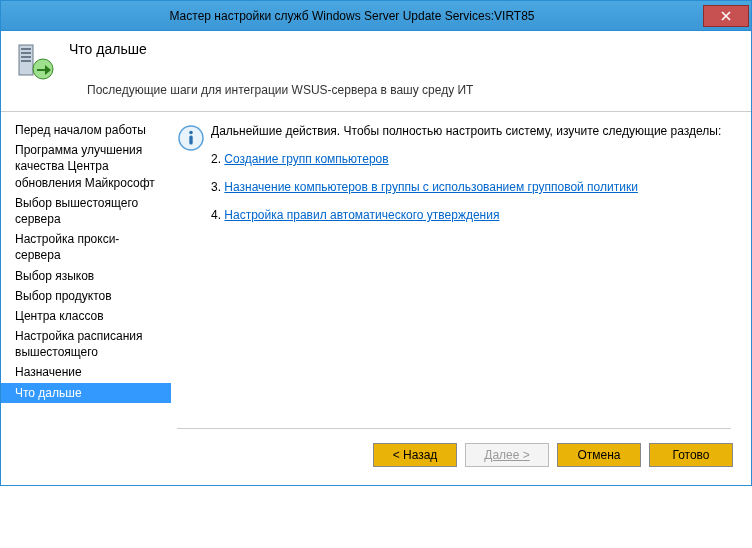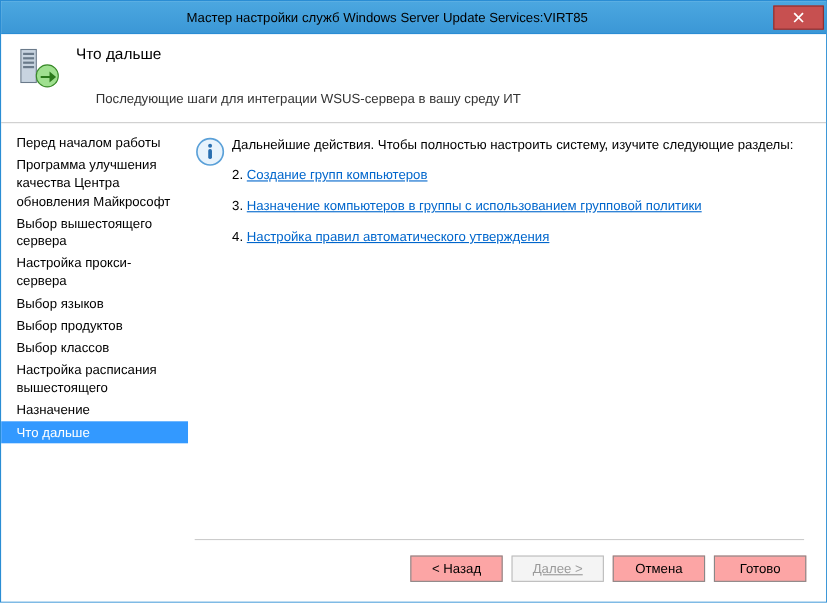--- a/index.html
+++ b/index.html
@@ -6,21 +6,21 @@
     body {
       font-family: "Segoe UI", Tahoma, sans-serif;
       font-size: 12px;
       background: #fff;
       width: 752px;
       height: 548px;
       overflow: hidden;
     }
     .window {
       width: 752px;
-      height: 548px;
+      height: 486px;
       border: 1px solid #2a8dd4;
       background: #fff;
       display: flex;
       flex-direction: column;
     }
     .titlebar {
       height: 30px;
       background: linear-gradient(to bottom, #4ba7e0, #3b97d6);
       border-bottom: 1px solid #2a8dd4;
       display: flex;
@@ -138,21 +138,21 @@
     }
     .button-row {
       display: flex;
       justify-content: flex-end;
       gap: 8px;
     }
     .btn {
       min-width: 84px;
       height: 24px;
       border: 1px solid #888;
-      background: #fca5a5;
+      background: #eab308;
       font-size: 12px;
       color: #000;
       cursor: pointer;
       padding: 0 10px;
     }
     .btn:disabled {
       color: #9a9a9a;
       border-color: #bbb;
       background: #f4f4f4;
       cursor: default;
@@ -193,21 +193,21 @@
 
   <div class="body-area">
 
     <div class="sidebar">
       <div class="sidebar-item">Перед началом работы</div>
       <div class="sidebar-item">Программа улучшения качества Центра обновления Майкрософт</div>
       <div class="sidebar-item">Выбор вышестоящего сервера</div>
       <div class="sidebar-item">Настройка прокси-сервера</div>
       <div class="sidebar-item">Выбор языков</div>
       <div class="sidebar-item">Выбор продуктов</div>
-      <div class="sidebar-item">Выбор классов</div>
+      <div class="sidebar-item">Центра классов</div>
       <div class="sidebar-item">Настройка расписания вышестоящего</div>
       <div class="sidebar-item">Назначение</div>
       <div class="sidebar-item selected">Что дальше</div>
     </div>
 
     <div class="main">
       <div class="info-row">
         <svg class="info-icon" viewBox="0 0 28 28">
           <circle cx="14" cy="14" r="12" fill="#e8f3fc" stroke="#5aa0d8" stroke-width="1.5"></circle>
           <circle cx="14" cy="8.5" r="1.8" fill="#2a6fb0"></circle>

